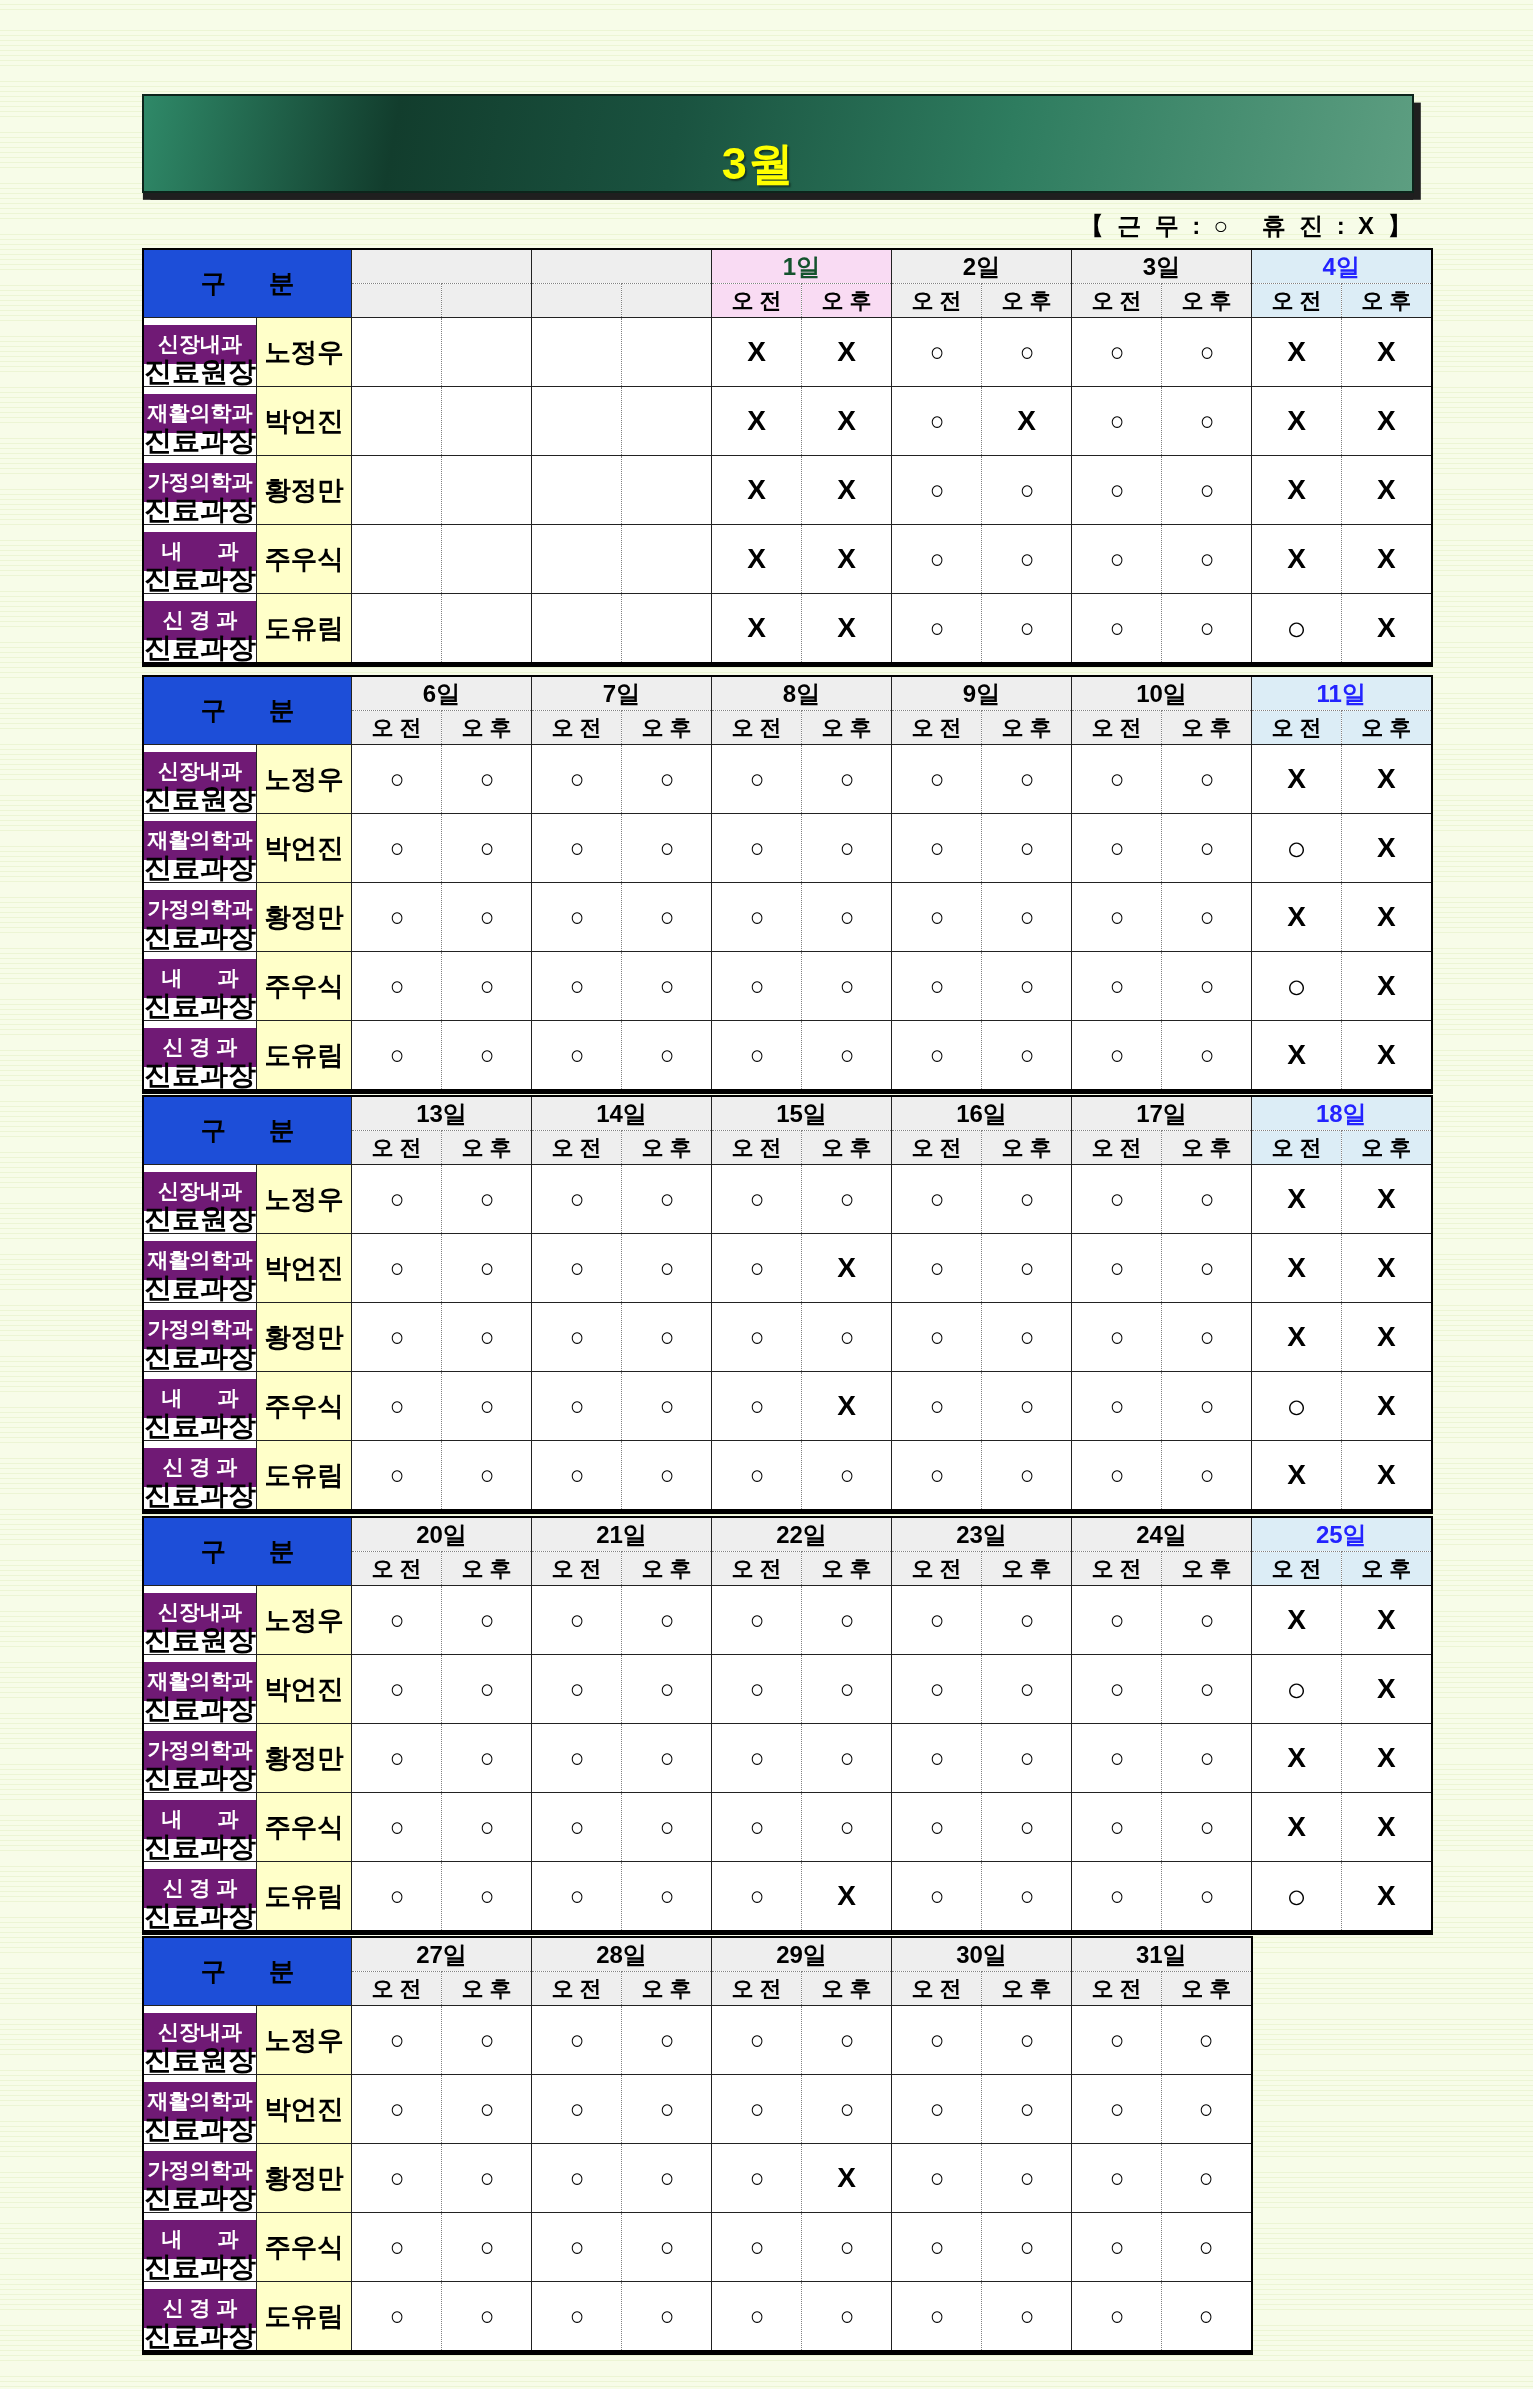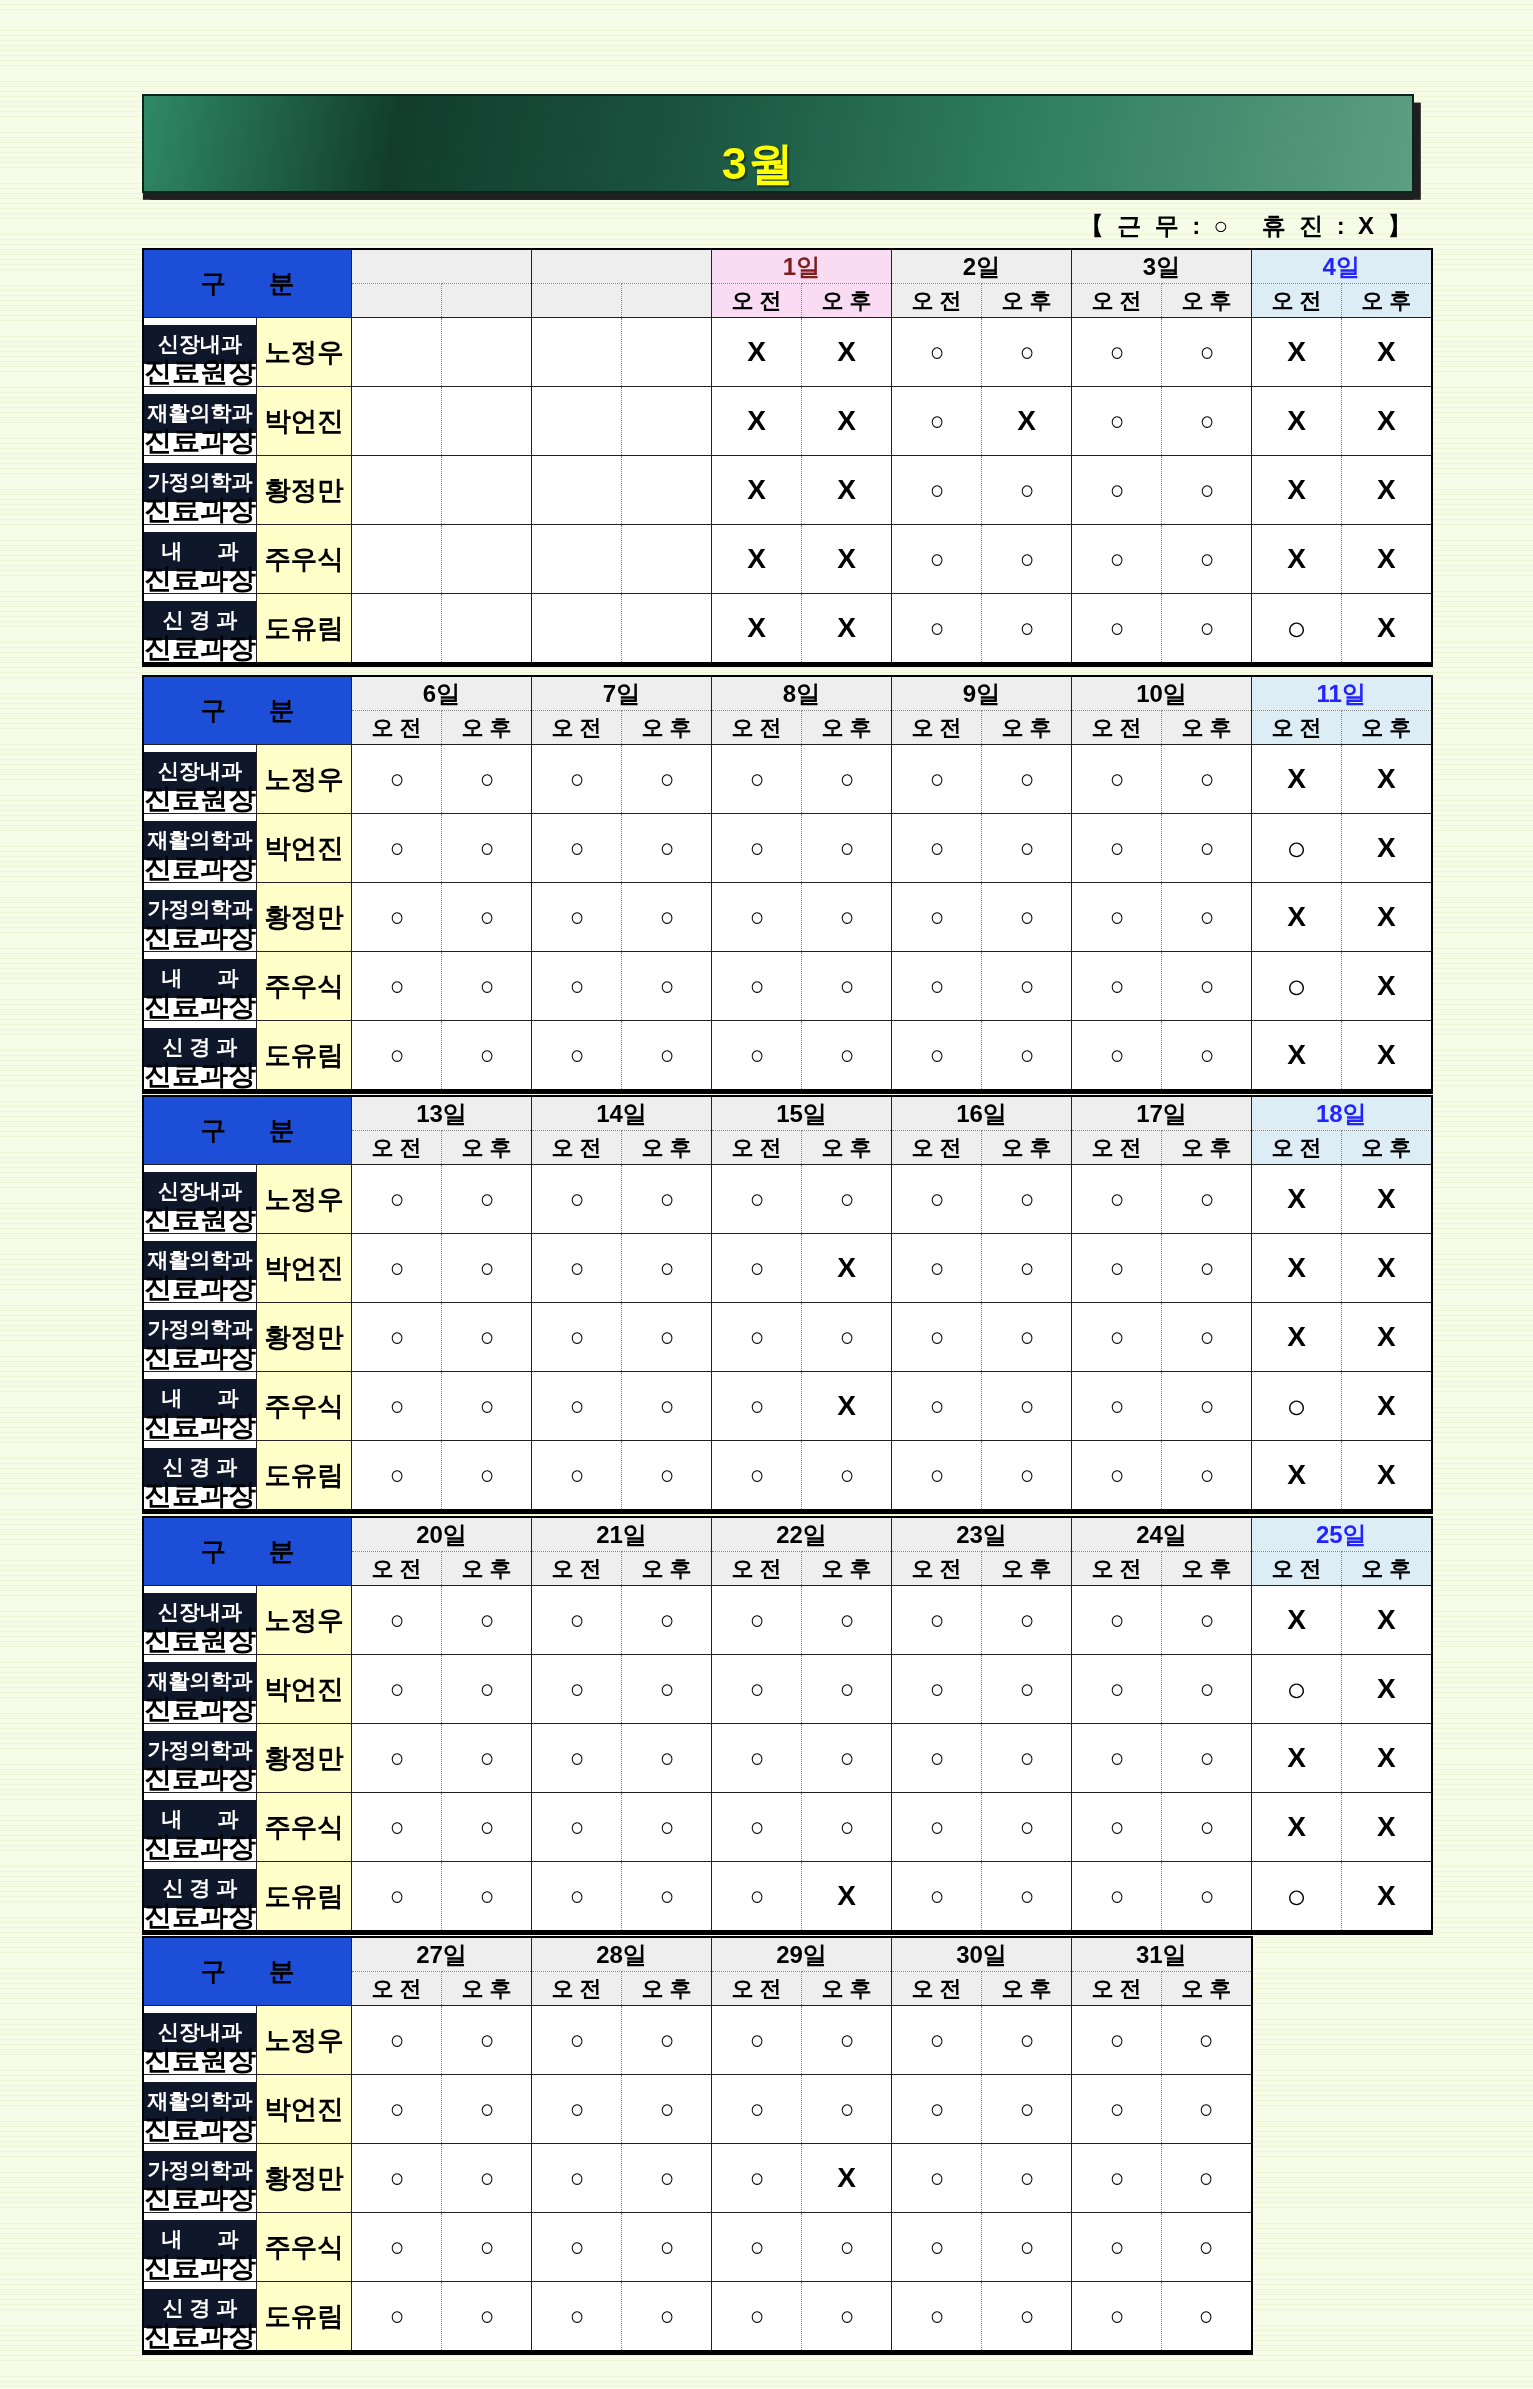--- a/index.html
+++ b/index.html
@@ -53,35 +53,35 @@
   }
   th.day{
     height:33px;font-size:24px;font-weight:bold;
     border-bottom:0.9px dotted #808080;
   }
   th.ampm{
     height:33px;font-size:22px;font-weight:bold;color:#000;white-space:pre;
   }
   .t-normal{color:#000;background:#eeeeee;}
   .t-empty {color:#000;background:#eeeeee;}
-  .t-holiday{color:#7f1d1d;background:#f9dbf3;}
+  .t-holiday{color:#14532d;background:#f9dbf3;}
   .t-saturday{color:#2323ff;background:#dcedf6;}
   th.ampm.t-holiday, td.c-holiday{background:#f9dbf3;color:#000;}
   th.ampm.t-saturday, td.c-saturday{background:#dcedf6;color:#000;}
   th.ampm.t-normal, th.ampm.t-empty{background:#eeeeee;color:#000;}
 
   
   .gs{border-left:1.7px solid #222;}       
   .sub{border-left:0.9px dotted #808080;}  
 
   
   tbody td{border-top:1.7px solid #222;height:68px;}
   td.dept{padding:0;}
   .dept-top{
-    height:39px;background:#0f172a;color:#fff;font-size:21px;font-weight:bold;
+    height:39px;background:#701a75;color:#fff;font-size:21px;font-weight:bold;
     display:flex;align-items:center;justify-content:center;white-space:pre;
   }
   .dept-bot{
     height:16px;background:#fff;color:#000;font-size:28px;font-weight:bold;
     display:flex;align-items:center;justify-content:center;white-space:pre;
   }
   td.name{
     background:#ffffc9;border-left:1.7px solid #222;
     font-size:26.4px;font-weight:bold;color:#000;
   }

